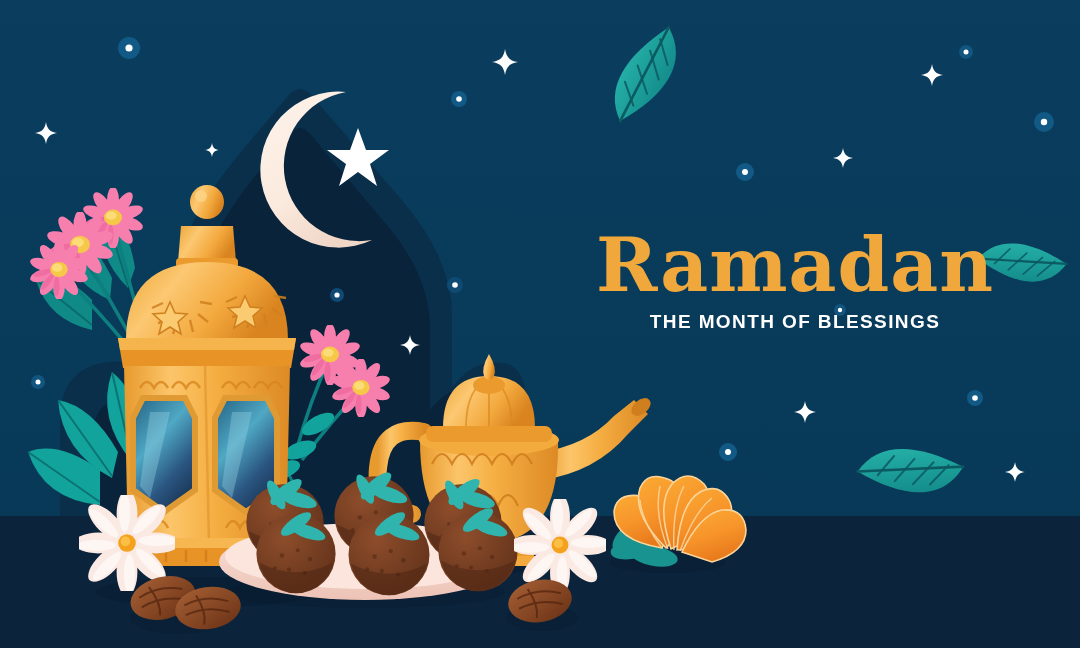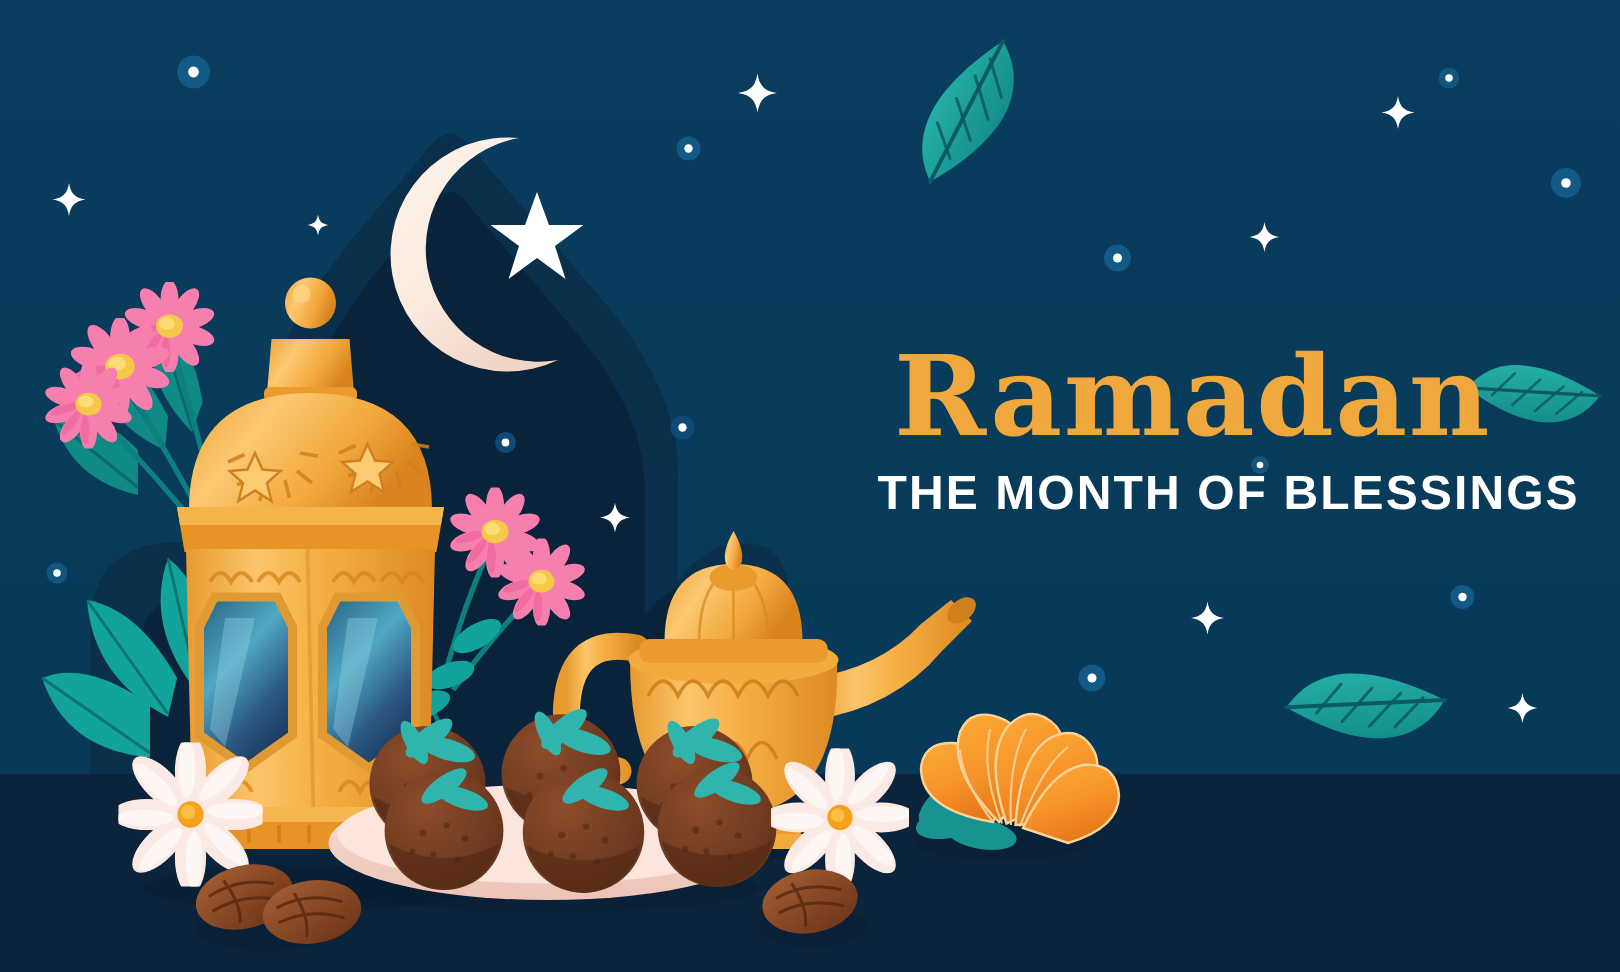--- a/index.html
+++ b/index.html
@@ -38,21 +38,21 @@
     font-size: 74px;
     line-height: 1.0;
     color: #f0a83c;
     margin: 0;
     letter-spacing: 1px;
     white-space: nowrap;
   }
   .subhead {
     font-family: "Liberation Sans", sans-serif;
     font-weight: bold;
-    font-size: 32px;
+    font-size: 19px;
     line-height: 1.0;
     color: #ffffff;
     margin: 10px 0 0 0;
     letter-spacing: 1.4px;
     white-space: nowrap;
   }
 </style>
 </head>
 <body>
 

